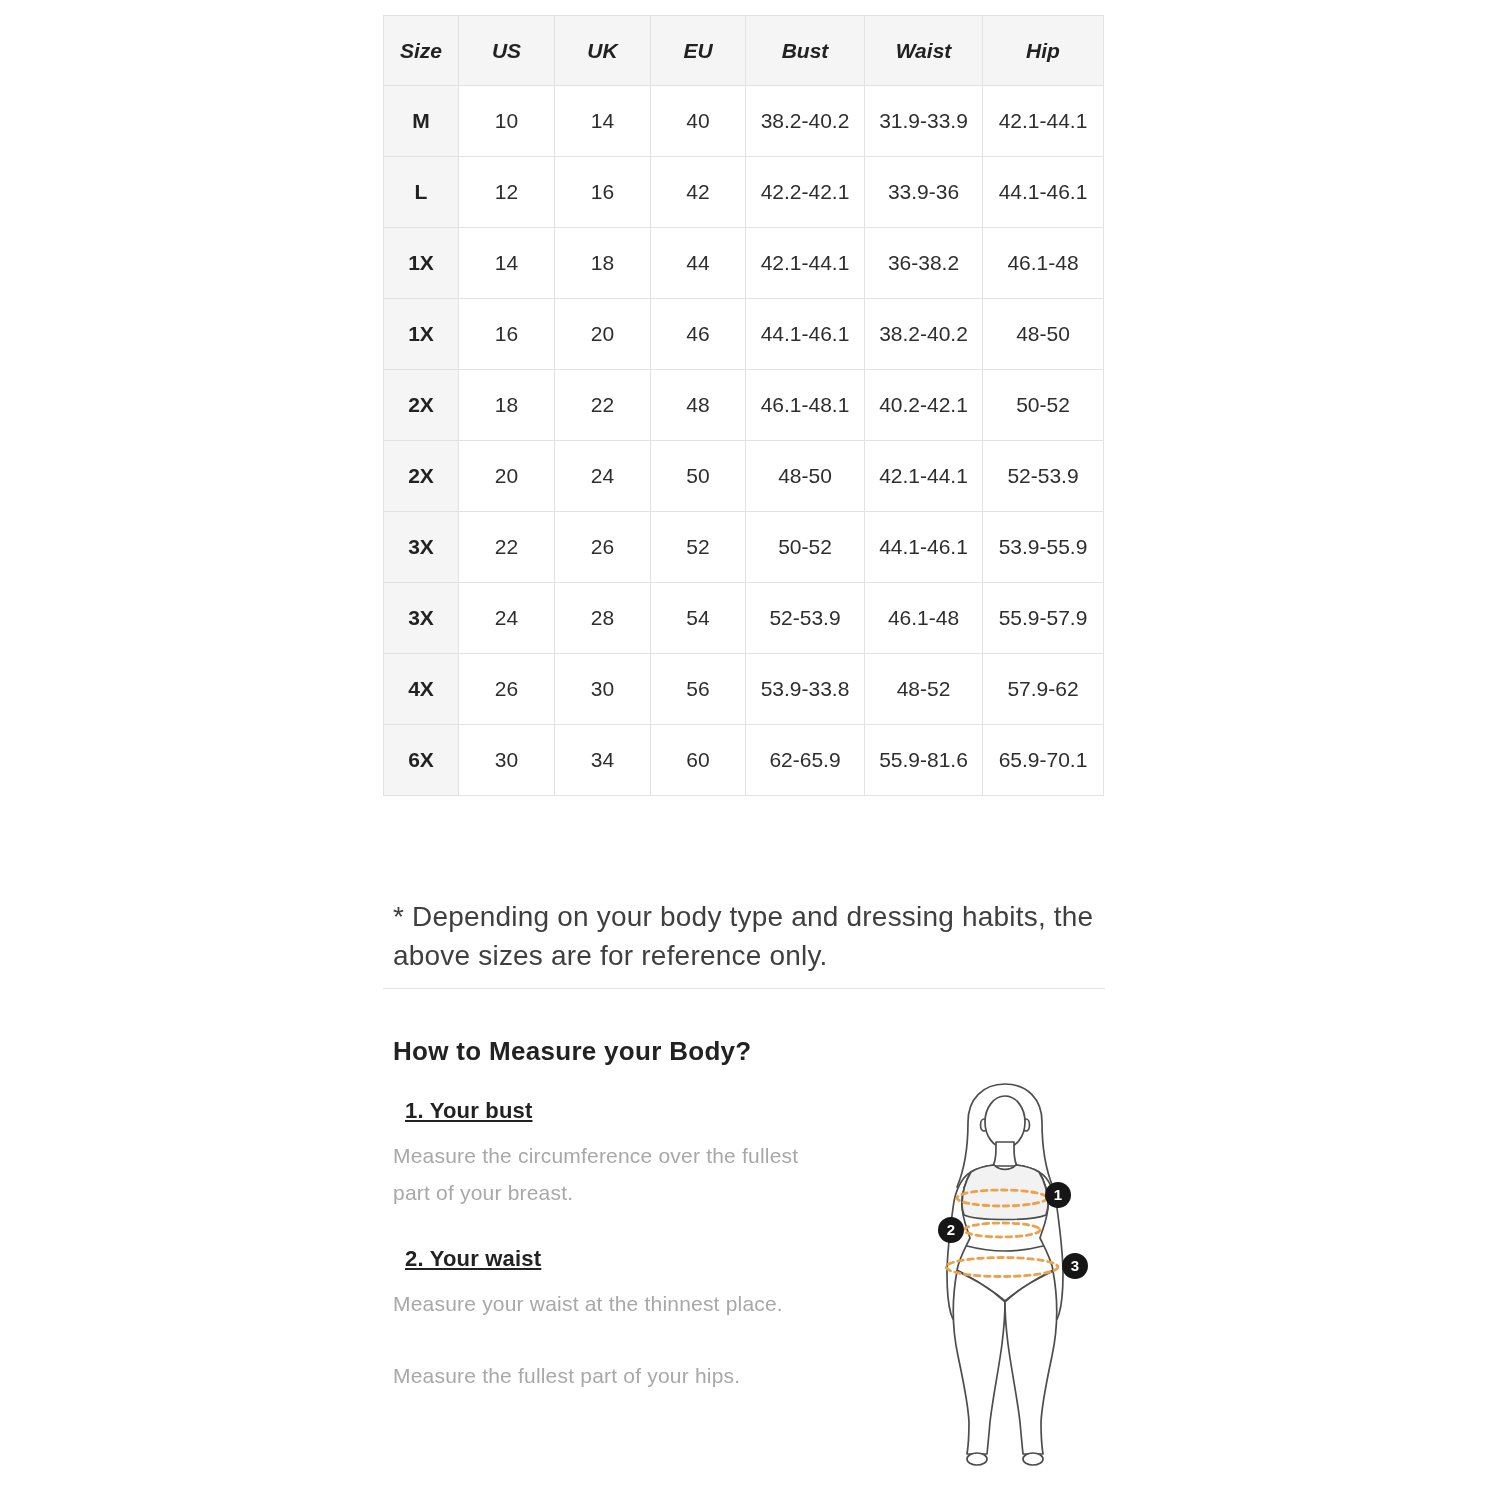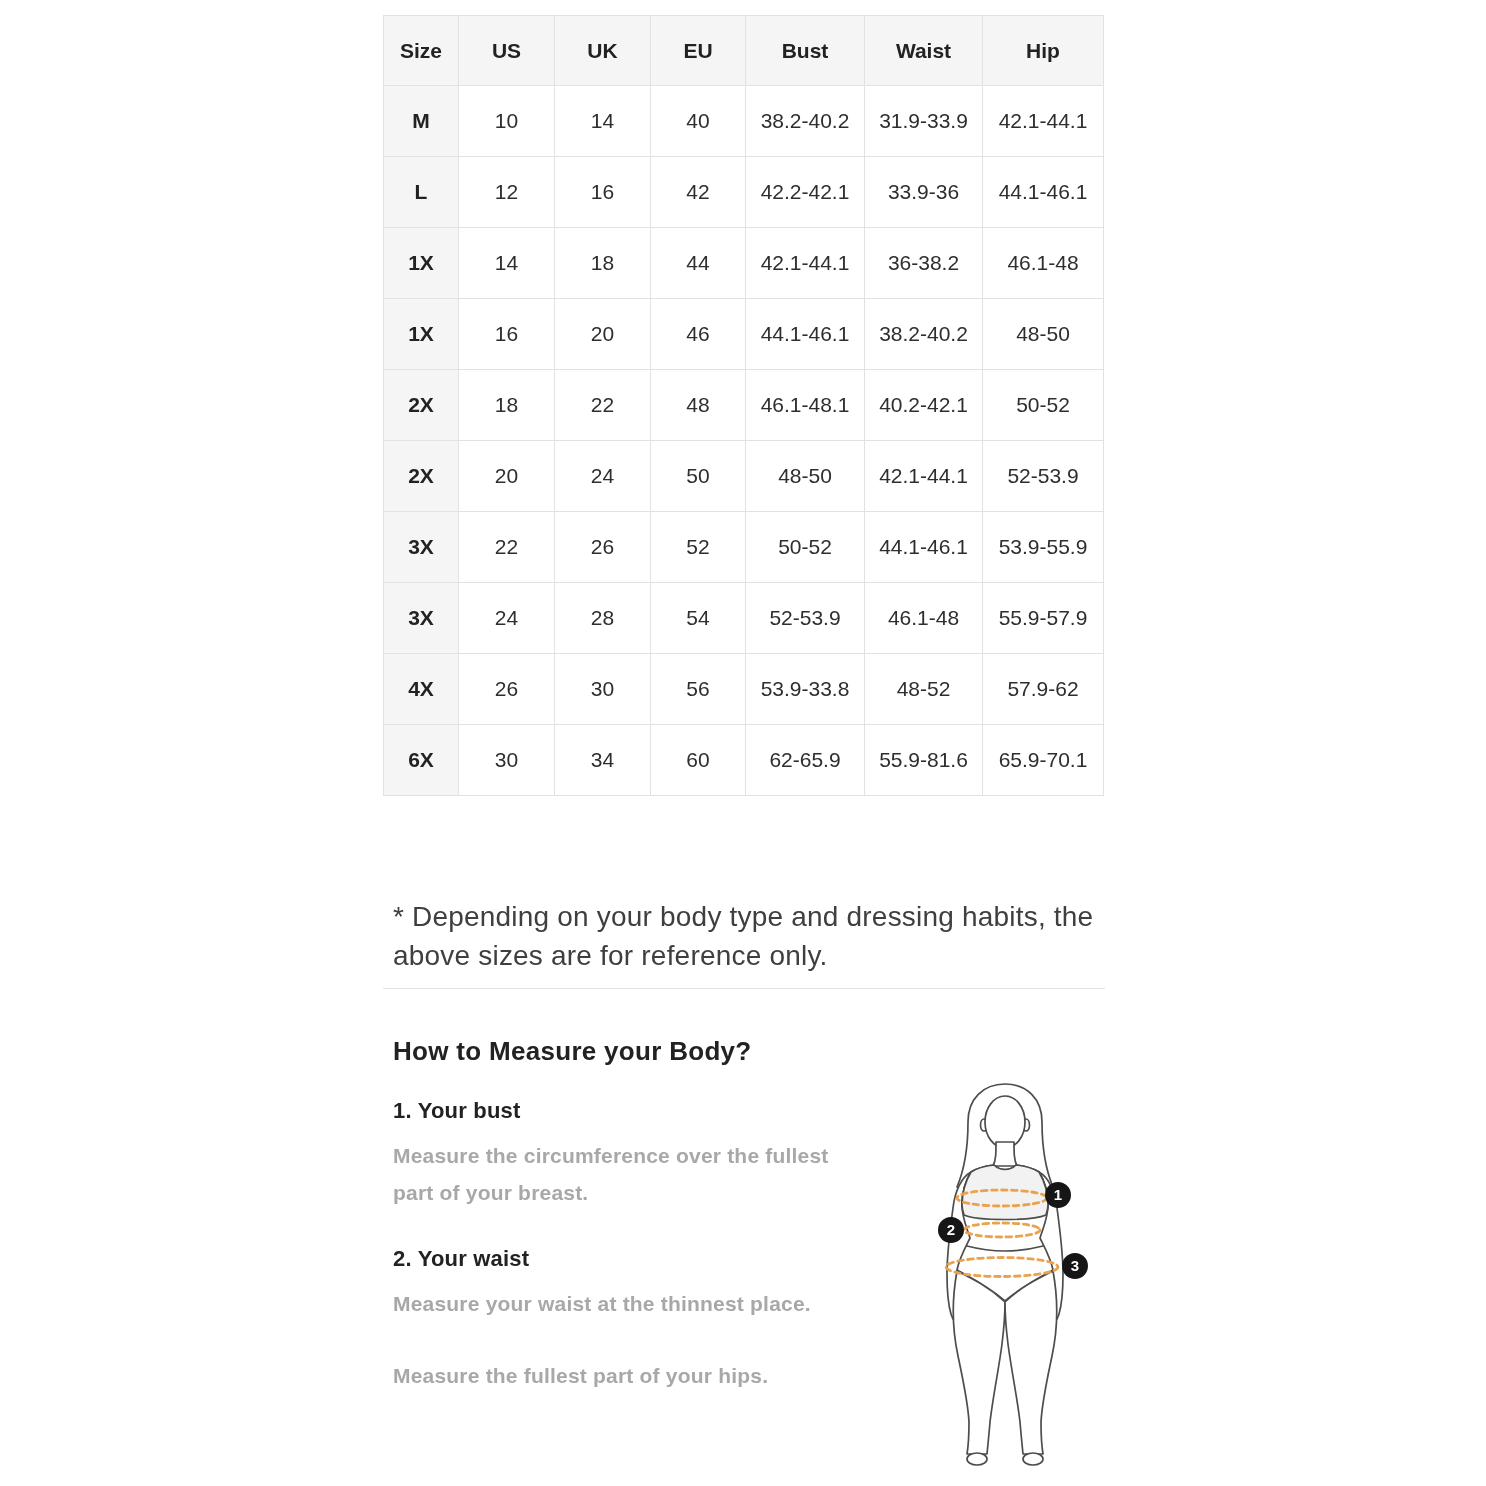--- a/index.html
+++ b/index.html
@@ -15,21 +15,21 @@
   .size-table{
     position:absolute;left:383px;top:15px;width:720px;
     border-collapse:collapse;table-layout:fixed;
     font-size:21px;color:var(--text,#2e2e2e);
   }
   .size-table th,.size-table td{
     border:1px solid var(--border,#e2e2e2);
     text-align:center;vertical-align:middle;
     padding:0 4px;overflow:hidden;
   }
-  .size-table thead tr{height:70px;}
+  .size-table thead tr{height:70px;font-style:italic;}
   .size-table tbody tr{height:71px;}
   .size-table thead th{
     background:var(--header-bg,#f5f5f5);
     font-weight:600;color:var(--heading,#222);
   }
   .size-table .size-col{
     background:var(--header-bg,#f5f5f5);
     font-weight:600;color:var(--heading,#222);
   }
   .col-size{width:75px}.col-us{width:96px}.col-uk{width:96px}.col-eu{width:95px}
@@ -50,25 +50,25 @@
 
   
   .measure-heading{
     position:absolute;left:393px;top:1036px;
     font-size:26px;font-weight:700;color:var(--heading,#222);
     letter-spacing:.3px;
   }
   .measure-steps{position:absolute;left:393px;top:1098px;width:460px;}
   .step-title{
     font-size:22px;font-weight:700;color:var(--heading,#222);
-    line-height:26px;margin:0 0 13px 0;letter-spacing:.2px;
+    line-height:26px;margin:0 0 13px 12px;letter-spacing:.2px;text-decoration:underline;
   }
   .step-desc{
     font-size:21px;line-height:37px;color:var(--muted,#a8a8a8);
-    margin:0 0 35px 0;width:445px;letter-spacing:.2px;font-weight:bold;
+    margin:0 0 35px 0;width:445px;letter-spacing:.2px;
   }
 
   
   .figure-wrap{position:absolute;left:905px;top:1078px;width:210px;height:395px;}
   .figure-wrap svg{display:block;width:210px;height:395px;}
 </style>
 </head>
 <body style="--header-bg: #f5f5f5; --border: #e2e2e2; --text: #2e2e2e; --heading: #222222; --muted: #a8a8a8; --footnote: #3f3f3f;">
 
 <div class="page">

